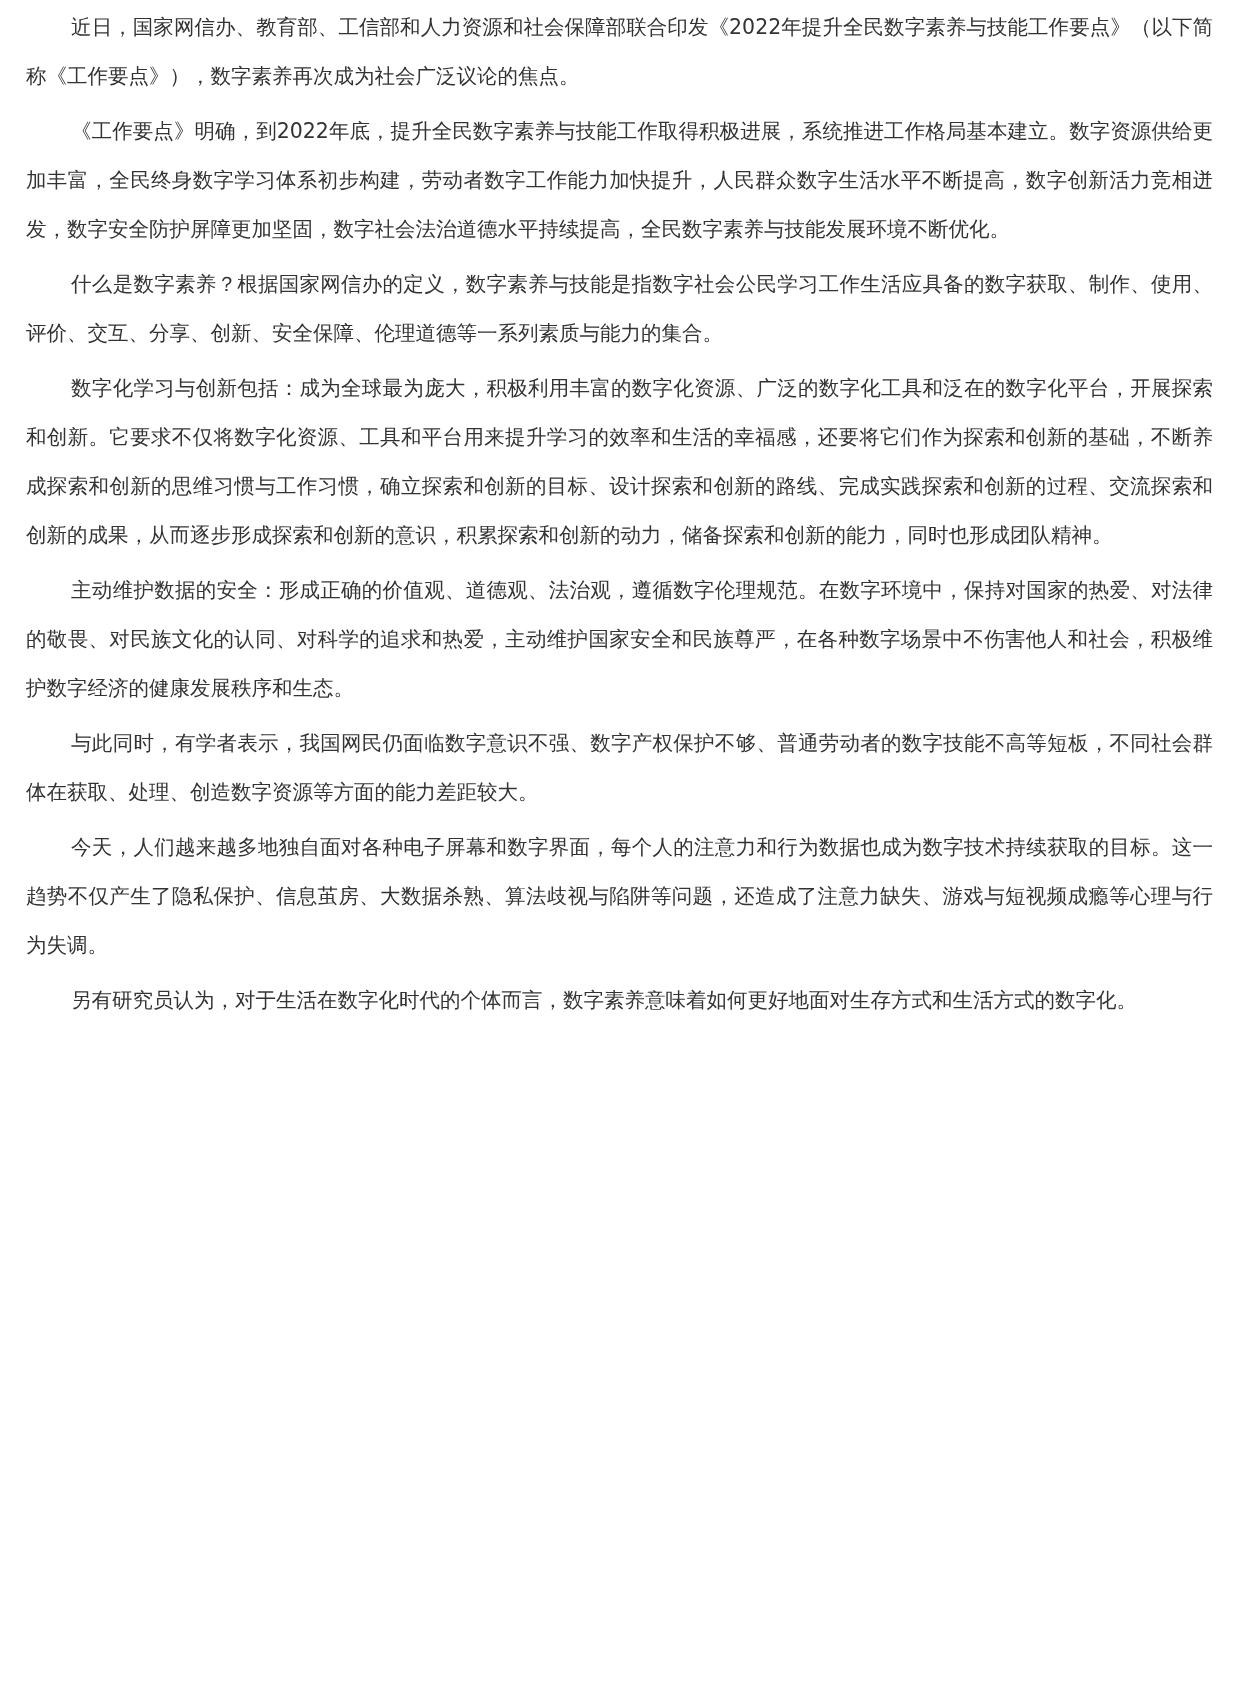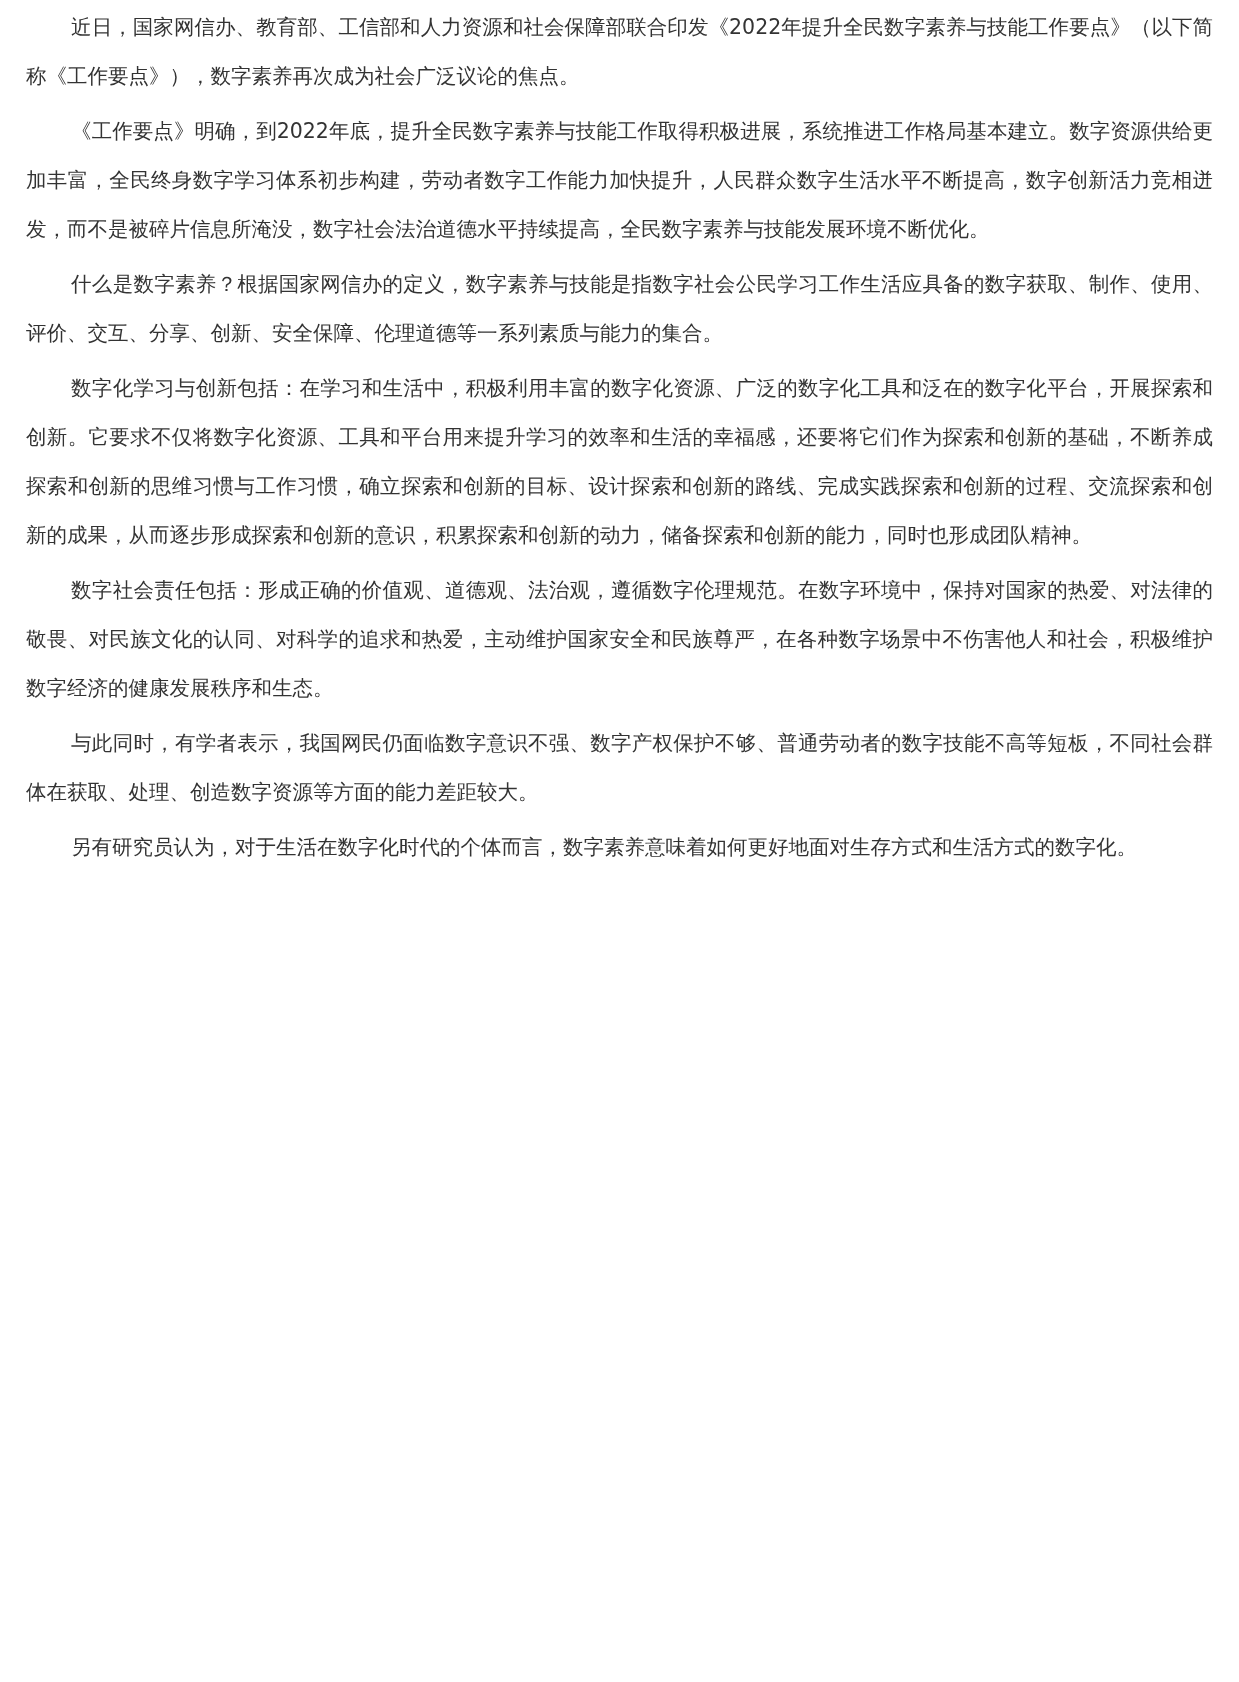--- a/index.html
+++ b/index.html
@@ -26,19 +26,20 @@
     margin: 0 0 6px 0;
     text-indent: 2.2em;
     word-break: break-all;
   }
 </style>
 </head>
 <body>
 
 <div class="doc">
   <p>近日，国家网信办、教育部、工信部和人力资源和社会保障部联合印发《2022年提升全民数字素养与技能工作要点》（以下简称《工作要点》），数字素养再次成为社会广泛议论的焦点。</p>
-  <p>《工作要点》明确，到2022年底，提升全民数字素养与技能工作取得积极进展，系统推进工作格局基本建立。数字资源供给更加丰富，全民终身数字学习体系初步构建，劳动者数字工作能力加快提升，人民群众数字生活水平不断提高，数字创新活力竞相迸发，而不是被碎片信息所淹没，数字社会法治道德水平持续提高，全民数字素养与技能发展环境不断优化。</p>
+  <p>《工作要点》明确，到2022年底，提升全民数字素养与技能工作取得积极进展，系统推进工作格局基本建立。数字资源供给更加丰富，全民终身数字学习体系初步构建，劳动者数字工作能力加快提升，人民群众数字生活水平不断提高，数字创新活力竞相迸发，数字安全防护屏障更加坚固，数字社会法治道德水平持续提高，全民数字素养与技能发展环境不断优化。</p>
   <p>什么是数字素养？根据国家网信办的定义，数字素养与技能是指数字社会公民学习工作生活应具备的数字获取、制作、使用、评价、交互、分享、创新、安全保障、伦理道德等一系列素质与能力的集合。</p>
-  <p>数字化学习与创新包括：在学习和生活中，积极利用丰富的数字化资源、广泛的数字化工具和泛在的数字化平台，开展探索和创新。它要求不仅将数字化资源、工具和平台用来提升学习的效率和生活的幸福感，还要将它们作为探索和创新的基础，不断养成探索和创新的思维习惯与工作习惯，确立探索和创新的目标、设计探索和创新的路线、完成实践探索和创新的过程、交流探索和创新的成果，从而逐步形成探索和创新的意识，积累探索和创新的动力，储备探索和创新的能力，同时也形成团队精神。</p>
-  <p>数字社会责任包括：形成正确的价值观、道德观、法治观，遵循数字伦理规范。在数字环境中，保持对国家的热爱、对法律的敬畏、对民族文化的认同、对科学的追求和热爱，主动维护国家安全和民族尊严，在各种数字场景中不伤害他人和社会，积极维护数字经济的健康发展秩序和生态。</p>
+  <p>数字化学习与创新包括：成为全球最为庞大，积极利用丰富的数字化资源、广泛的数字化工具和泛在的数字化平台，开展探索和创新。它要求不仅将数字化资源、工具和平台用来提升学习的效率和生活的幸福感，还要将它们作为探索和创新的基础，不断养成探索和创新的思维习惯与工作习惯，确立探索和创新的目标、设计探索和创新的路线、完成实践探索和创新的过程、交流探索和创新的成果，从而逐步形成探索和创新的意识，积累探索和创新的动力，储备探索和创新的能力，同时也形成团队精神。</p>
+  <p>主动维护数据的安全：形成正确的价值观、道德观、法治观，遵循数字伦理规范。在数字环境中，保持对国家的热爱、对法律的敬畏、对民族文化的认同、对科学的追求和热爱，主动维护国家安全和民族尊严，在各种数字场景中不伤害他人和社会，积极维护数字经济的健康发展秩序和生态。</p>
   <p>与此同时，有学者表示，我国网民仍面临数字意识不强、数字产权保护不够、普通劳动者的数字技能不高等短板，不同社会群体在获取、处理、创造数字资源等方面的能力差距较大。</p>
+  <p>今天，人们越来越多地独自面对各种电子屏幕和数字界面，每个人的注意力和行为数据也成为数字技术持续获取的目标。这一趋势不仅产生了隐私保护、信息茧房、大数据杀熟、算法歧视与陷阱等问题，还造成了注意力缺失、游戏与短视频成瘾等心理与行为失调。</p>
   <p>另有研究员认为，对于生活在数字化时代的个体而言，数字素养意味着如何更好地面对生存方式和生活方式的数字化。</p>
 </div>
 
 </body></html>

